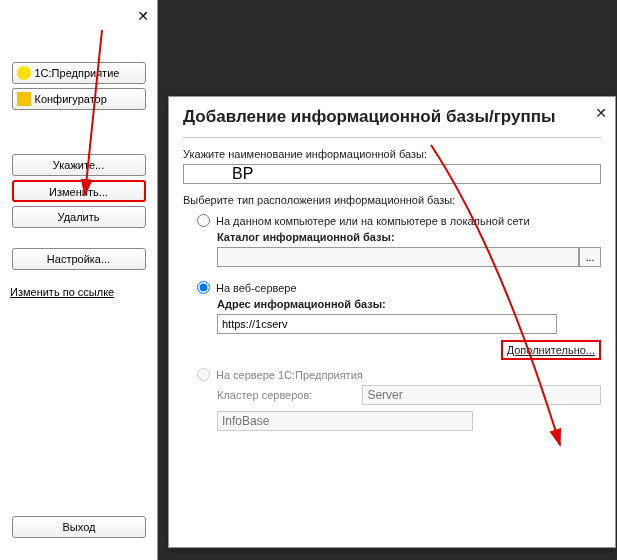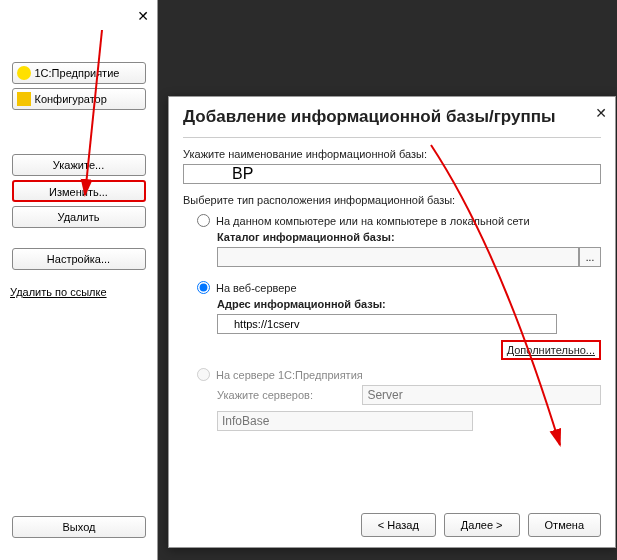--- a/index.html
+++ b/index.html
@@ -32,21 +32,21 @@
   .name-input { width: 418px; height: 20px; border: 1px solid #999; padding: 0 48px; font-size: 16px; }
   
   .radio-row { display: flex; align-items: center; margin-top: 8px; gap: 6px; padding-left: 14px; }
   .radio-row input[type=radio] { }
   .radio-sub { padding-left: 34px; margin-top: 4px; }
   .sub-row { margin-bottom: 4px; font-weight: bold; }
   .folder-wrap { display: flex; gap: 0; }
   .folder-input { flex: 1; height: 20px; border: 1px solid #999; background: #f8f8f8; }
   .folder-btn { width: 22px; height: 20px; border: 1px solid #999; background: #f8f8f8; font-size: 10px; cursor: pointer; }
   
-  .url-input { width: 340px; height: 20px; border: 1px solid #999; padding: 0 16px; font-size: 11px; }
+  .url-input { width: 340px; height: 20px; border: 1px solid #999; padding: 0 4px; font-size: 11px; }
   .more-link { display: block; text-align: right; margin: 6px 0 6px 0; font-size: 11px; text-decoration: underline; cursor: pointer; border: 2px solid #e00000; padding: 2px 4px; width: fit-content; margin-left: auto; }
   
   .disabled-input { width: 256px; height: 20px; border: 1px solid #ccc; background: #f8f8f8; color: #aaa; padding: 0 4px; font-size: 12px; }
   .srv-row { display: flex; align-items: center; gap: 6px; margin-bottom: 6px; }
   .srv-row .srv-lbl { width: 150px; color: #888; }
   
   .dlg-footer { position: absolute; bottom: 10px; right: 14px; display: flex; gap: 8px; }
   .dlg-btn { height: 24px; padding: 0 16px; border: 1px solid #888; background: linear-gradient(#fff,#f0f0f0); font-size: 11px; border-radius: 3px; cursor: pointer; }
   
   
@@ -65,21 +65,21 @@
   <button class="left-btn btn-with-icon">
     <span class="ico ico-cfg"></span>
     <span>Конфигуратор</span>
   </button>
   <div class="spacer1"></div>
   <button class="left-btn">Укажите...</button>
   <button class="left-btn highlight">Изменить...</button>
   <button class="left-btn">Удалить</button>
   <div style="height:12px"></div>
   <button class="left-btn">Настройка...</button>
-  <div class="link-row">Удалить по ссылке</div>
+  <div class="link-row">Изменить по ссылке</div>
   <button class="exit-btn">Выход</button>
 </div>
 
 <div class="dark-area"></div>
 
 <div class="dialog">
   <div class="dlg-title">Добавление информационной базы/группы</div>
   <span class="dlg-close">✕</span>
   <hr class="dlg-hr">
   <div class="dlg-body">
@@ -109,34 +109,29 @@
       <input class="url-input" value="https://1cserv" style="">
       <a class="more-link">Дополнительно...</a>
     </div>
     
     <div class="radio-row">
       <input type="radio" name="loc" disabled="" style="">
       <span style="color:#888">На сервере 1С:Предприятия</span>
     </div>
     <div class="radio-sub">
       <div class="srv-row">
-        <span class="srv-lbl">Укажите серверов:</span>
+        <span class="srv-lbl">Кластер серверов:</span>
         <input class="disabled-input" disabled="" placeholder="Server" style="">
       </div>
       <div class="srv-row">
         <input class="disabled-input" disabled="" placeholder="InfoBase" style="">
       </div>
     </div>
   </div>
 
-  <div class="dlg-footer">
-    <button class="dlg-btn">&lt; Назад</button>
-    <button class="dlg-btn">Далее &gt;</button>
-    <button class="dlg-btn">Отмена</button>
-  </div>
 </div>
 
 <svg class="arrows">
   <defs>
     <marker id="ah" markerWidth="10" markerHeight="10" refX="8" refY="3" orient="auto">
       <path d="M0,0 L9,3 L0,6 Z" fill="#e00000"></path>
     </marker>
   </defs>
   <line x1="102" y1="30" x2="85" y2="195" stroke="#e00000" stroke-width="2" marker-end="url(#ah)"></line>
   <path d="M 431 145 Q 500 250 560 445" stroke="#e00000" stroke-width="2" fill="none" marker-end="url(#ah)"></path>

